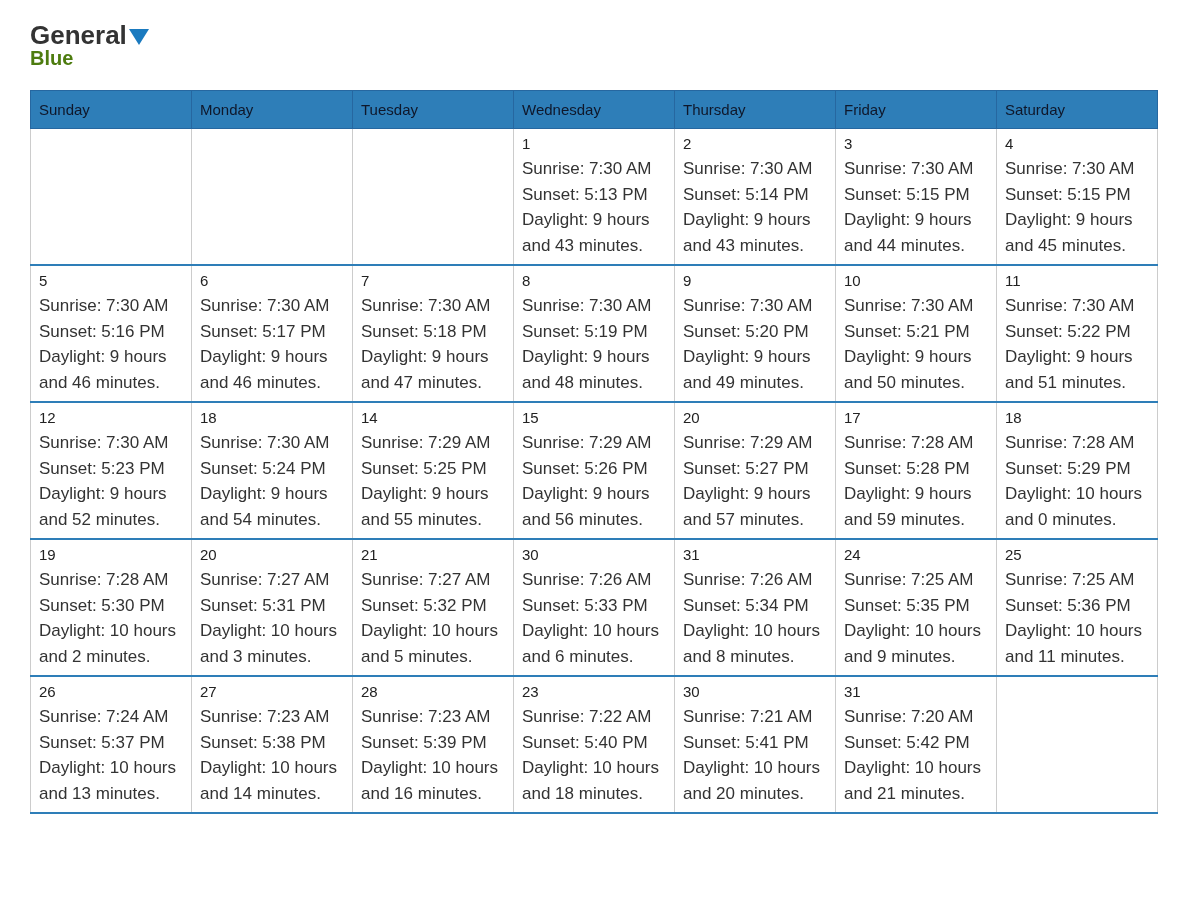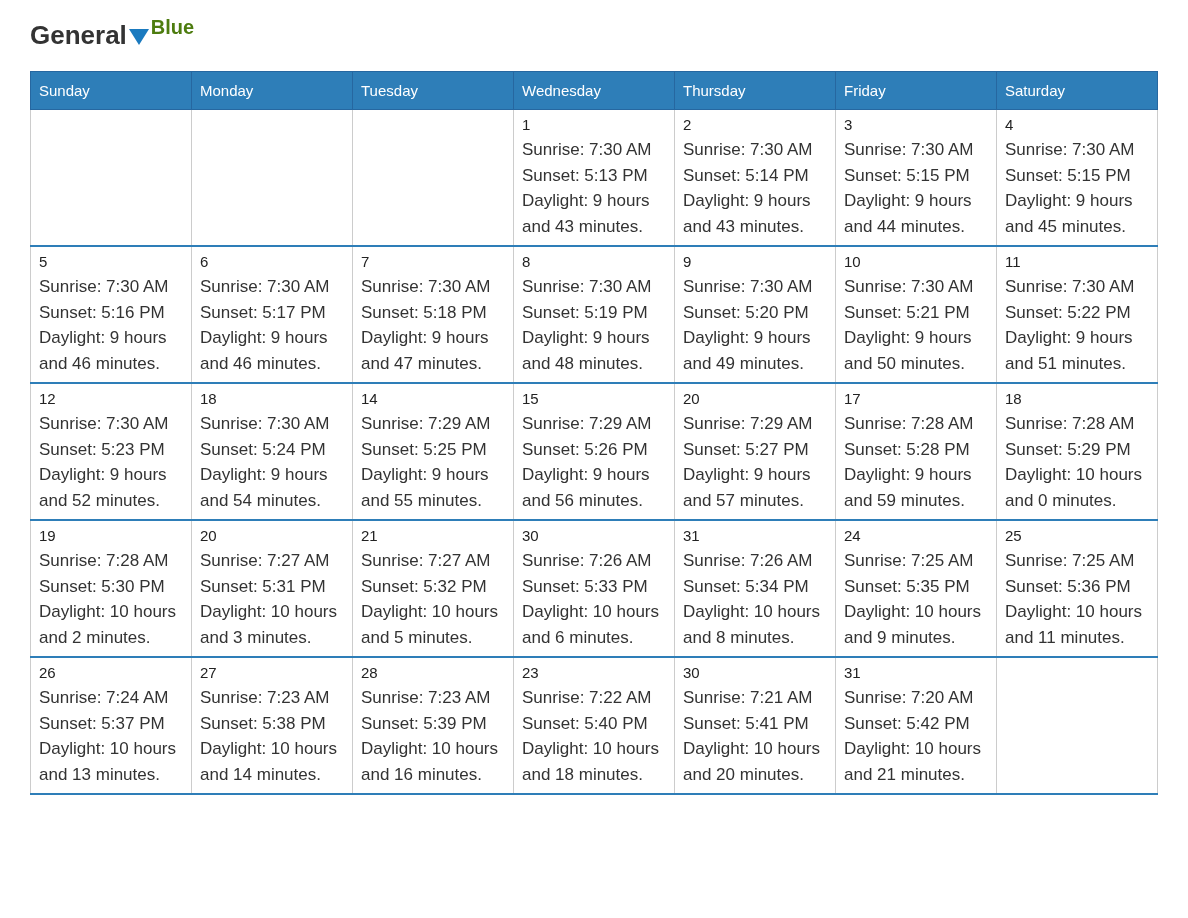--- a/index.html
+++ b/index.html
@@ -11,21 +11,21 @@
       padding: 20px 30px;
     }
     .header-area {
       display: flex;
       justify-content: space-between;
       align-items: flex-start;
       margin-bottom: 20px;
     }
     .logo-container {
       display: flex;
-      flex-direction: row;
+      flex-direction: column;
       align-items: flex-start;
     }
     .title-area {
       text-align: right;
     }
     .page-title {
       font-size: 52px;
       font-weight: normal;
       color: #222;
       line-height: 1.1;
@@ -35,21 +35,21 @@
       color: #555;
       margin-top: 4px;
     }
     .calendar {
       width: 100%;
       border-collapse: collapse;
       border: 1px solid #ccc;
     }
     .calendar thead tr th {
       background-color: #2e7eb8;
-      color: #ffffff;
+      color: #0f172a;
       padding: 10px 8px;
       font-size: 15px;
       font-weight: normal;
       text-align: left;
       border: 1px solid #2667a0;
     }
     .calendar tbody tr td {
       vertical-align: top;
       border: 1px solid #ccc;
       padding: 6px 8px;

